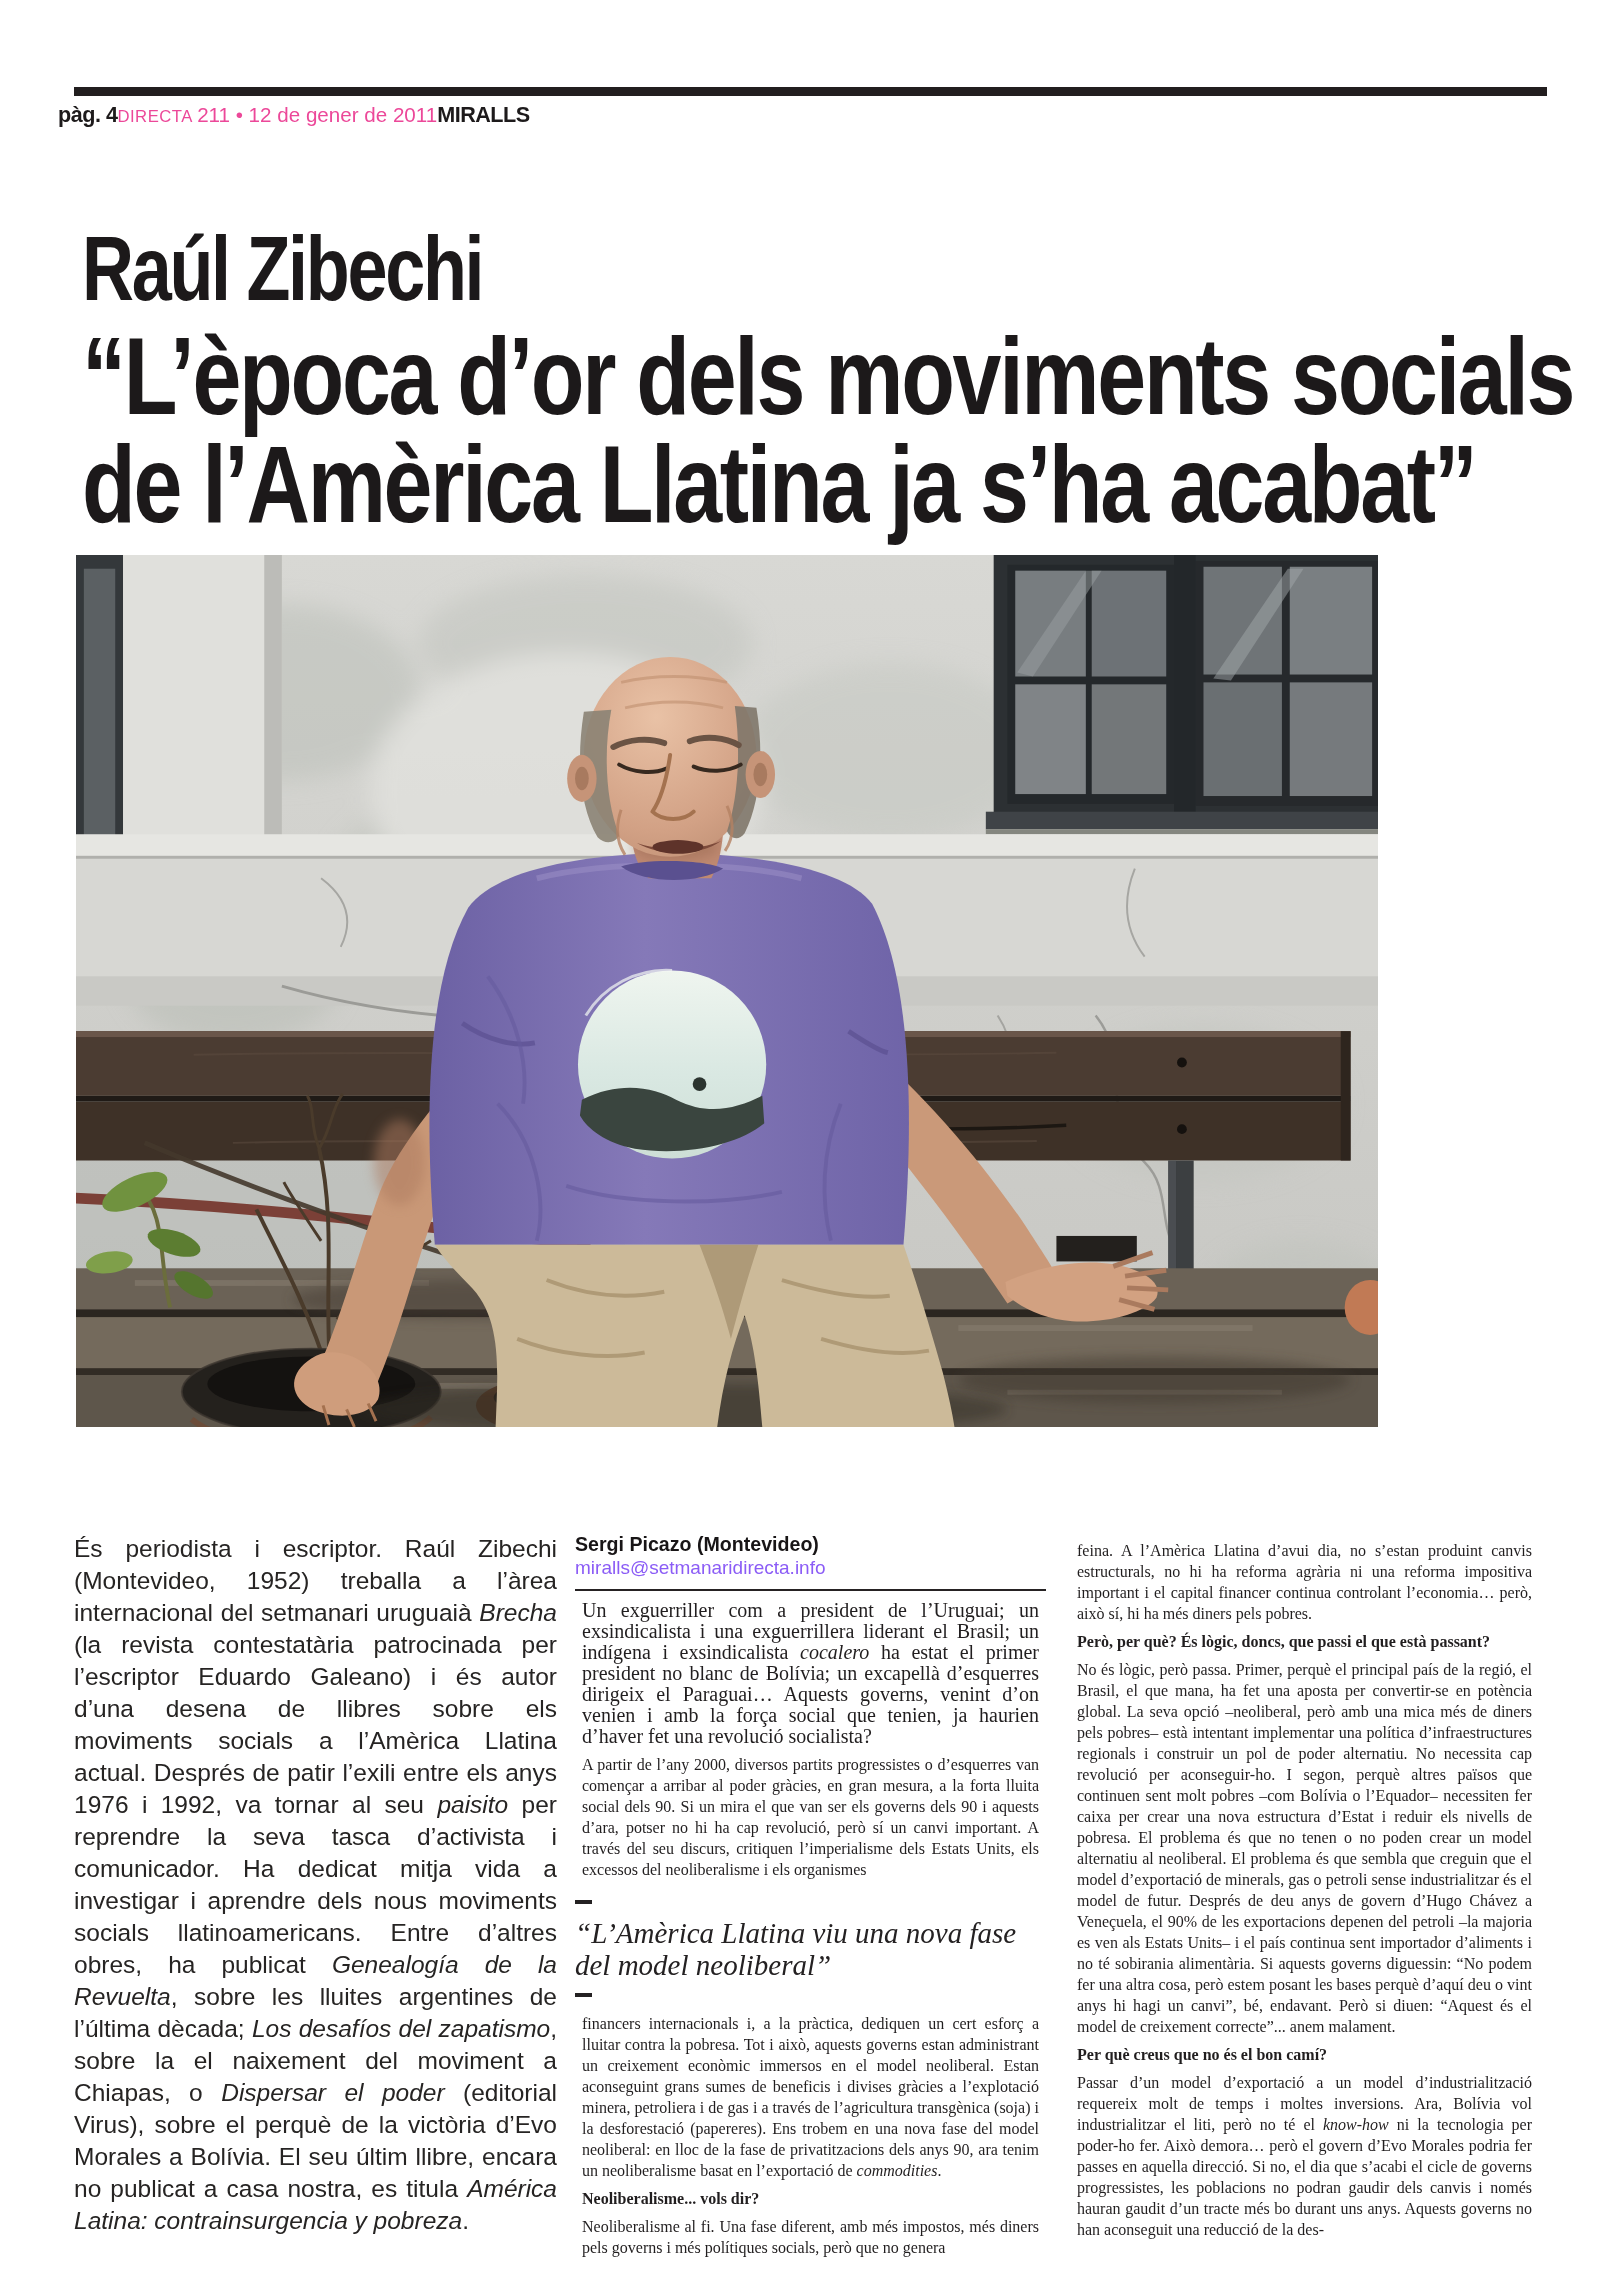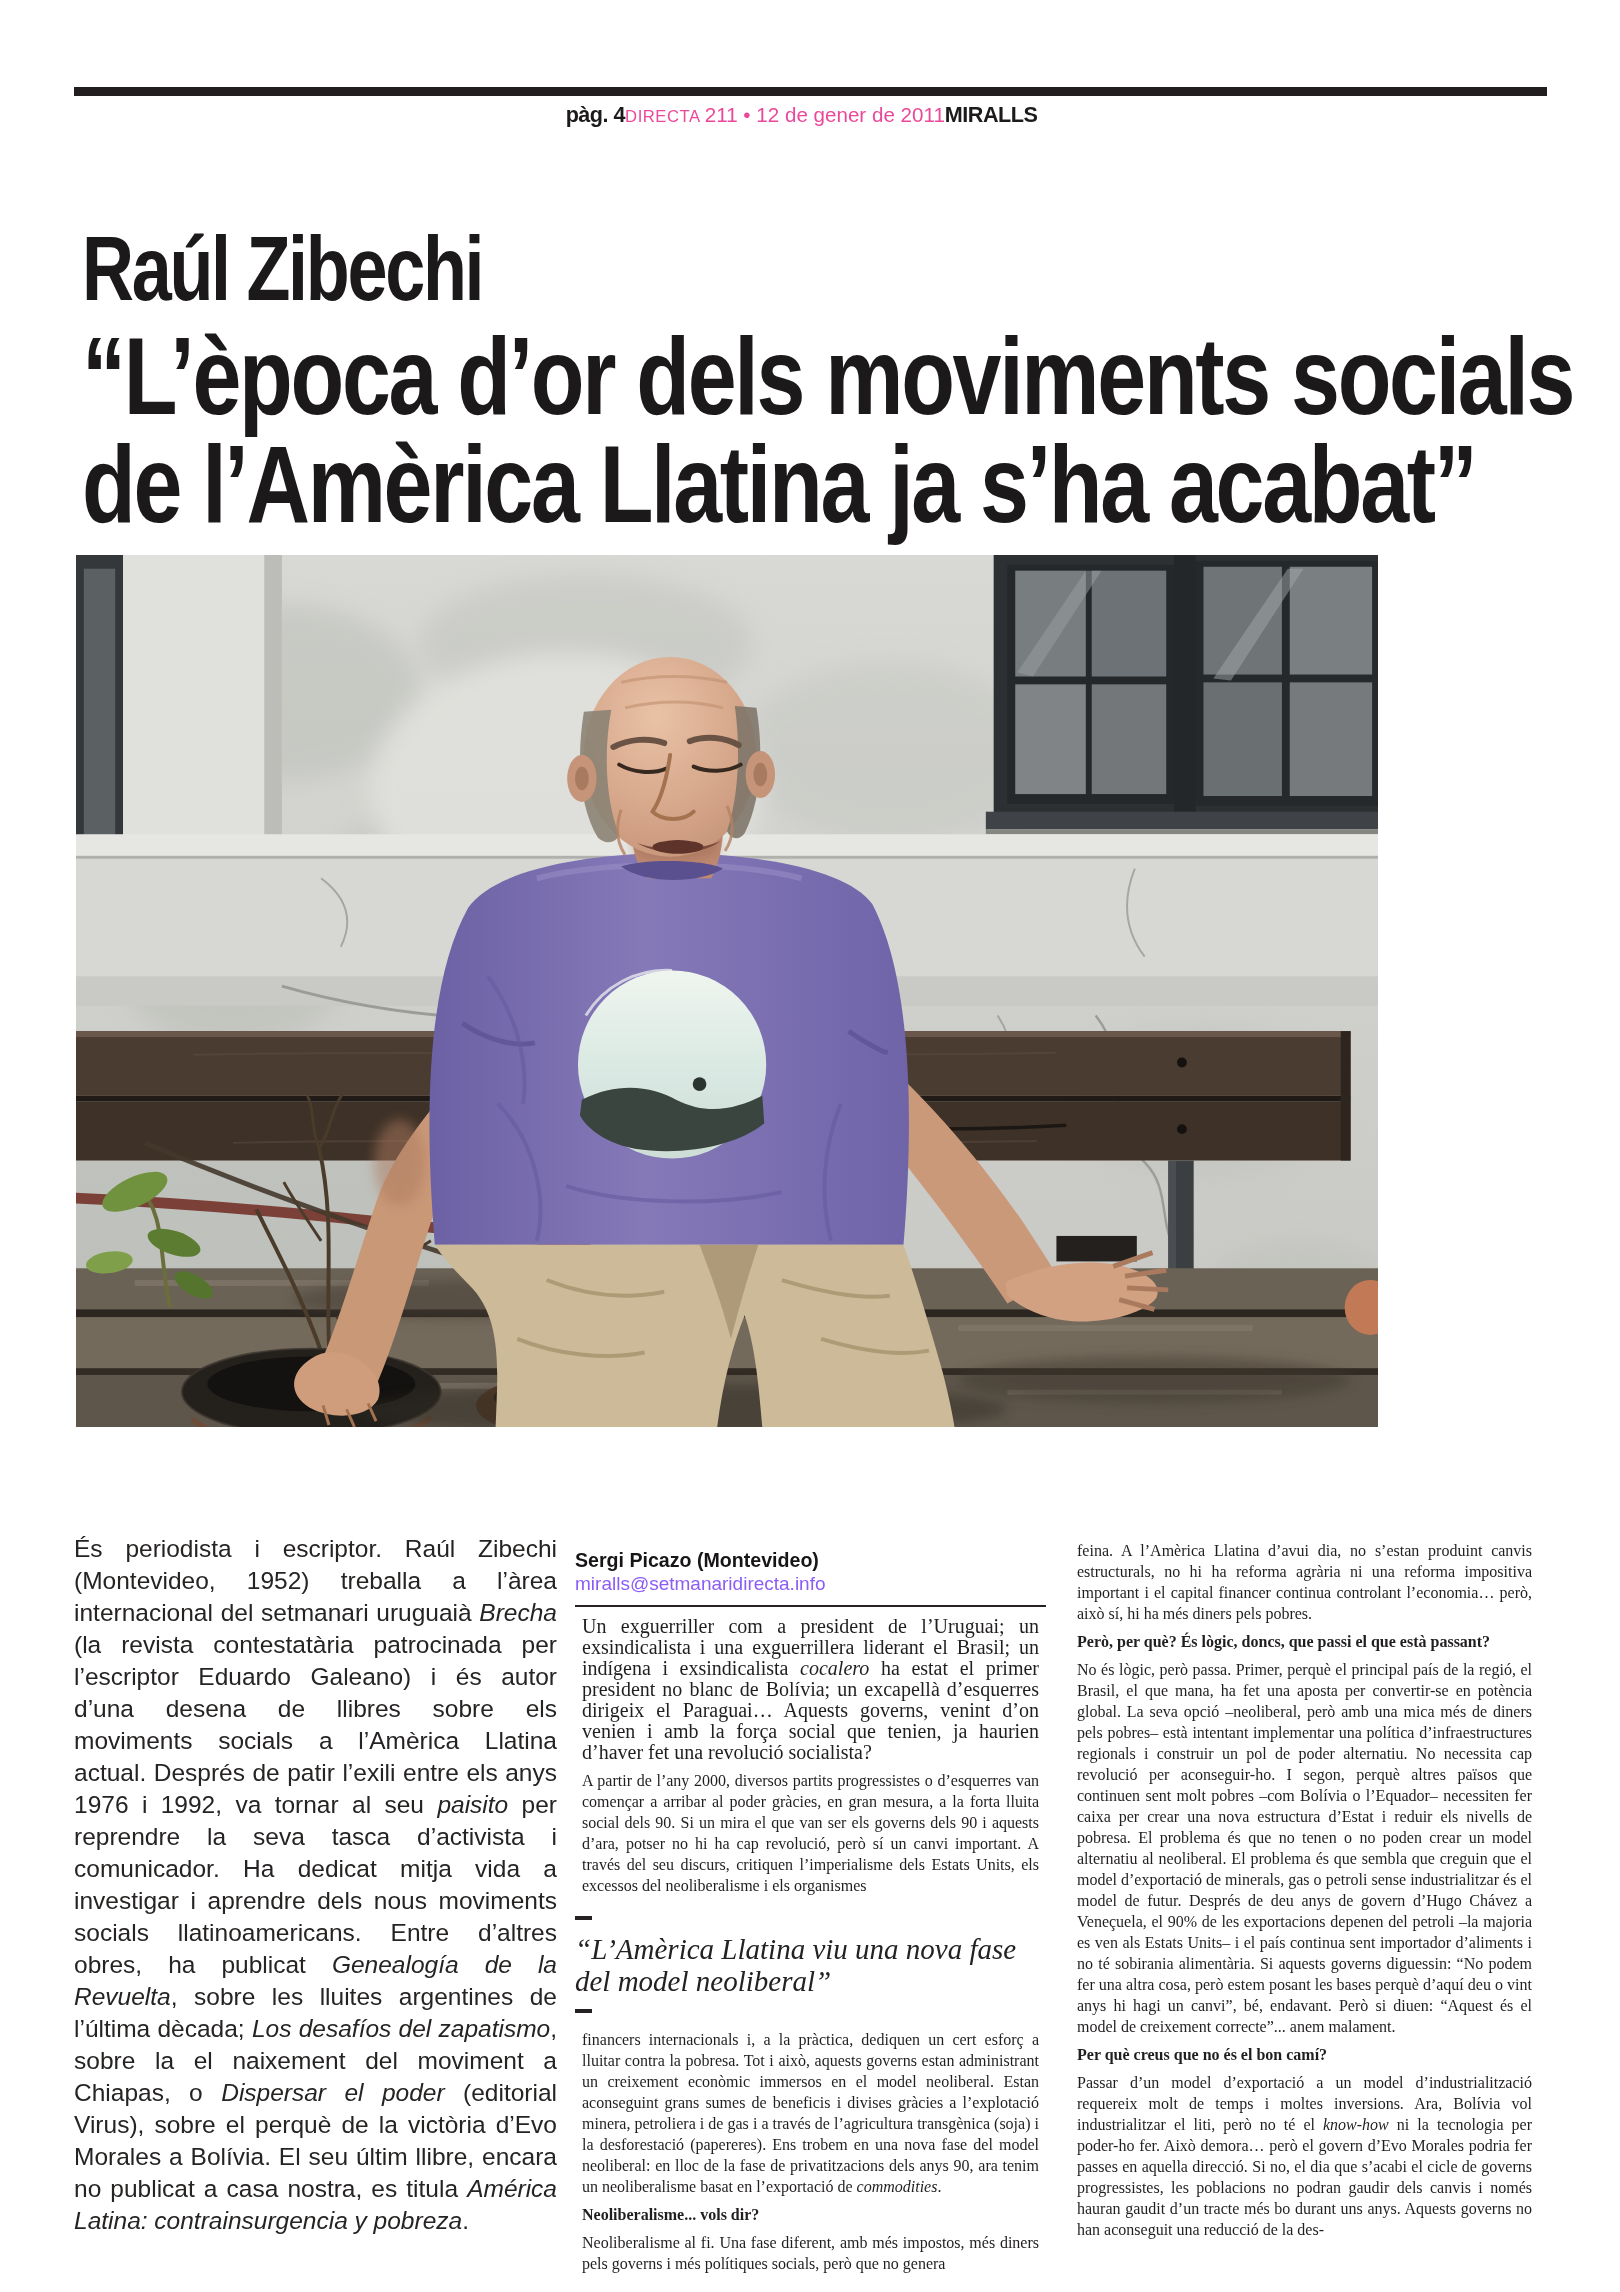--- a/index.html
+++ b/index.html
@@ -5,21 +5,21 @@
   html,body{margin:0;padding:0;}
   body{
     width:1620px;height:2293px;position:relative;background:#ffffff;
     font-family:"Liberation Sans",sans-serif;color:#1d1a1b;
     -webkit-font-smoothing:antialiased;
   }
   .page{position:absolute;left:0;top:0;width:1620px;height:2293px;overflow:hidden;background:#fff;}
 
   
   .topbar{position:absolute;left:74px;top:87px;width:1473px;height:8.8px;background:#221e1f;}
-  .masthead{position:absolute;left:65px;top:102px;width:1473px;display:flex;justify-content:center;align-items:baseline;}
+  .masthead{position:absolute;left:58px;top:102px;width:1473px;display:flex;justify-content:flex-start;align-items:baseline;}
   .pagenum{font-size:21.6px;font-weight:bold;letter-spacing:-0.5px;}
   .issue{font-size:20.6px;font-weight:400;color:#ec4899;letter-spacing:0px;}
   .issue .s-sc{font-size:16.7px;letter-spacing:0.5px;}
   .section{font-size:21.6px;font-weight:bold;letter-spacing:-0.5px;}
 
   
   .headline{position:absolute;left:82px;top:222px;width:1547px;}
   .kicker{
     font-size:90px;font-weight:700;line-height:94px;letter-spacing:-2.9px;
     transform:scaleX(0.80);transform-origin:0 0;white-space:nowrap;color:#1c191a;
@@ -34,21 +34,21 @@
   .photo{position:absolute;left:76px;top:555px;width:1302px;height:872px;overflow:hidden;background:#cfcfcb;}
   .photo svg{display:block;}
 
   
   .col{position:absolute;top:1533px;}
   .col-intro{left:74px;width:483px;font-size:24.5px;line-height:32px;text-align:justify;color:#262423;}
   .col-intro .s-i{font-style:italic;}
   .col-mid{left:575px;width:471px;}
   .col-right{left:1070px;width:469px;}
 
-  .byline-name{font-size:19.6px;font-weight:bold;line-height:23.5px;color:#181516;margin-top:16px;}
+  .byline-name{font-size:19.6px;font-weight:bold;line-height:23.5px;color:#181516;}
   .byline-email{font-size:19px;line-height:21.6px;color:#8b5cf6;}
   .rule{height:2.5px;background:#262223;margin-top:10.8px;}
 
   .serif{
     font-family:"Liberation Serif",serif;font-size:16px;line-height:21px;
     text-align:justify;color:#211e1f;margin:7px;
   }
   .serif.lead{font-weight:normal;font-size:20px;margin-top:8.8px;}
   .serif .s-i{font-style:italic;}
   .subhead{font-weight:bold;text-align:left;}

